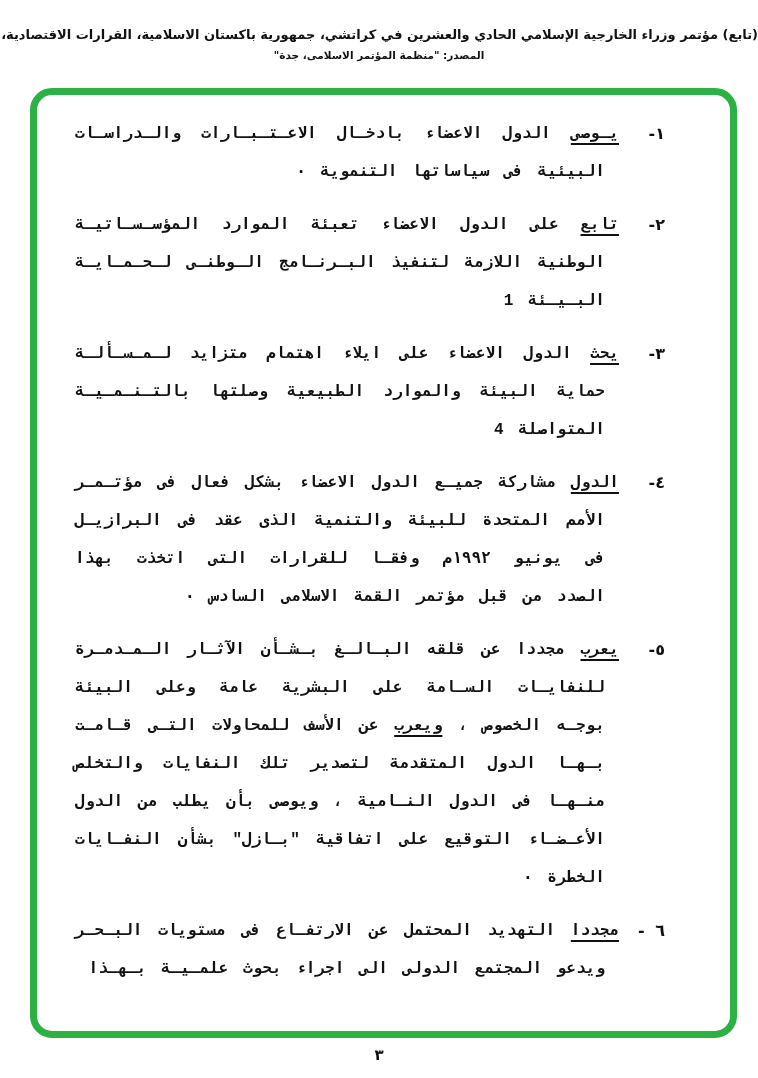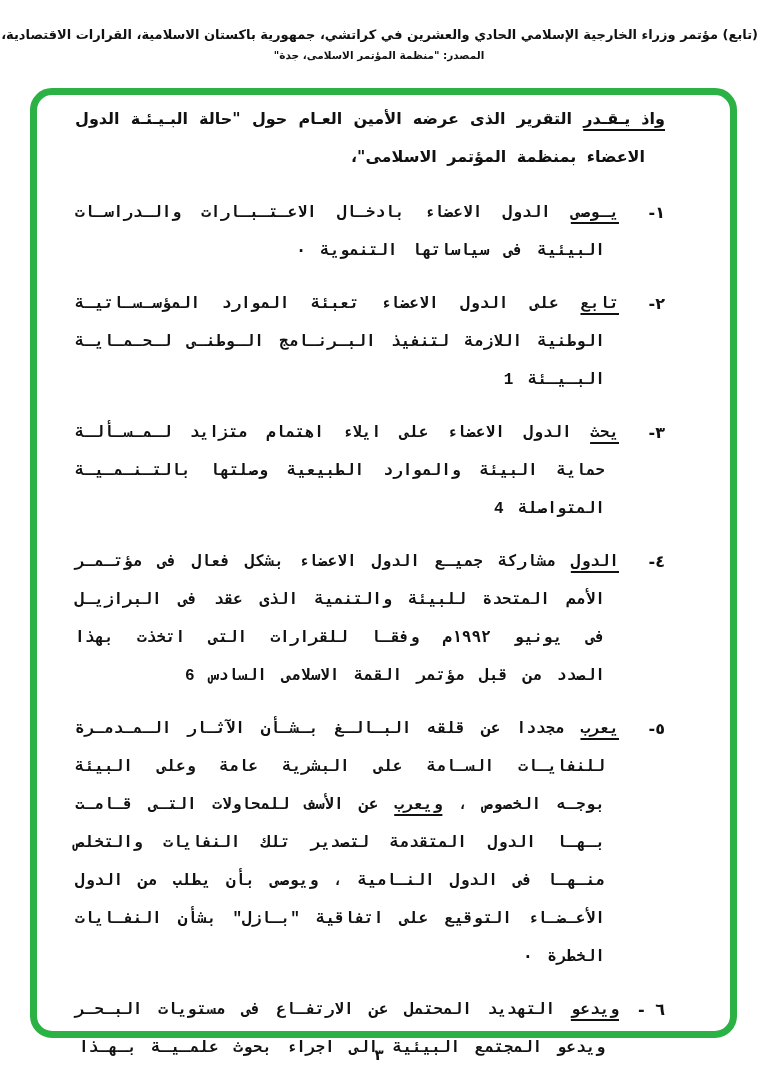--- a/index.html
+++ b/index.html
@@ -88,47 +88,46 @@
 
 <div class="page-header">
   <div class="header-line1">(تابع) مؤتمر وزراء الخارجية الإسلامي الحادي والعشرين في كراتشي، جمهورية باكستان الاسلامية، القرارات الاقتصادية، القرار الرقم٢١/١٧-أق</div>
   <div class="source-line">المصدر: "منظمة المؤتمر الاسلامى، جدة"</div>
 </div>
 
 <div class="green-frame" style="border-color: rgb(43, 177, 68);"></div>
 
 <div class="doc-content">
 
-  <p class="intro-par"><span class="lead-underline">واذ يـقـدر</span><span> التقرير الذى عرضه الأمين العـام حول "حالة البـيـئـة الدول الاعضاء بمنظمة المؤتمر الاسلامى"،</span></p>
 
   <div class="list-item">
     <div class="item-marker">١-</div>
     <div class="item-text"><span class="lead-underline">يـوصى</span><span> الدول الاعضاء بادخـال الاعـتـبـارات والـدراسـات البيئية فى سياساتها التنموية ٠</span></div>
   </div>
 
   <div class="list-item">
     <div class="item-marker">٢-</div>
     <div class="item-text"><span class="lead-underline">تابع</span><span> على الدول الاعضاء تعبئة الموارد المؤسـسـاتيـة الوطنية اللازمة لتنفيذ البـرنـامج الـوطنـى لـحـمـايـة البـيـئة 1</span></div>
   </div>
 
   <div class="list-item">
     <div class="item-marker">٣-</div>
     <div class="item-text"><span class="lead-underline">يحث</span><span> الدول الاعضاء على ايلاء اهتمام متزايد لـمـسـألـة حماية البيئة والموارد الطبيعية وصلتها بالتـنـمـيـة المتواصلة 4</span></div>
   </div>
 
   <div class="list-item">
     <div class="item-marker">٤-</div>
-    <div class="item-text"><span class="lead-underline">الدول</span><span> مشاركة جميـع الدول الاعضاء بشكل فعال فى مؤتـمـر الأمم المتحدة للبيئة والتنمية الذى عقد فى البرازيـل فى يونيو ١٩٩٢م وفقـا للقرارات التى اتخذت بهذا الصدد من قبل مؤتمر القمة الاسلامى السادس 6</span></div>
+    <div class="item-text"><span class="lead-underline">الدول</span><span> مشاركة جميـع الدول الاعضاء بشكل فعال فى مؤتـمـر الأمم المتحدة للبيئة والتنمية الذى عقد فى البرازيـل فى يونيو ١٩٩٢م وفقـا للقرارات التى اتخذت بهذا الصدد من قبل مؤتمر القمة الاسلامى السادس ٠</span></div>
   </div>
 
   <div class="list-item">
     <div class="item-marker">٥-</div>
     <div class="item-text"><span class="lead-underline">يعرب</span><span> مجددا عن قلقه البـالـغ بـشـأن الآثـار الـمـدمـرة للنفايـات السـامة على البشرية عامة وعلى البيئة بوجـه الخصوص ، </span><span class="lead-underline">ويعرب</span><span> عن الأسف للمحاولات التـى قـامـت بـهـا الدول المتقدمة لتصدير تلك النفايات والتخلص منـهـا فى الدول النـامية ، ويوصى بأن يطلب من الدول الأعـضـاء التوقيع على اتفاقية "بـازل" بشأن النفـايات الخطرة ٠</span></div>
   </div>
 
   <div class="list-item">
     <div class="item-marker">٦ -</div>
-    <div class="item-text"><span class="lead-underline">ويدعو</span><span> التهديد المحتمل عن الارتفـاع فى مستويات البـحـر ويدعو المجتمع البيئية الى اجراء بحوث علمـيـة بـهـذا</span></div>
+    <div class="item-text"><span class="lead-underline">مجددا</span><span> التهديد المحتمل عن الارتفـاع فى مستويات البـحـر ويدعو المجتمع الدولى الى اجراء بحوث علمـيـة بـهـذا</span></div>
   </div>
 
 </div>
 
 <div class="page-number">٣</div>
 
 </body></html>

